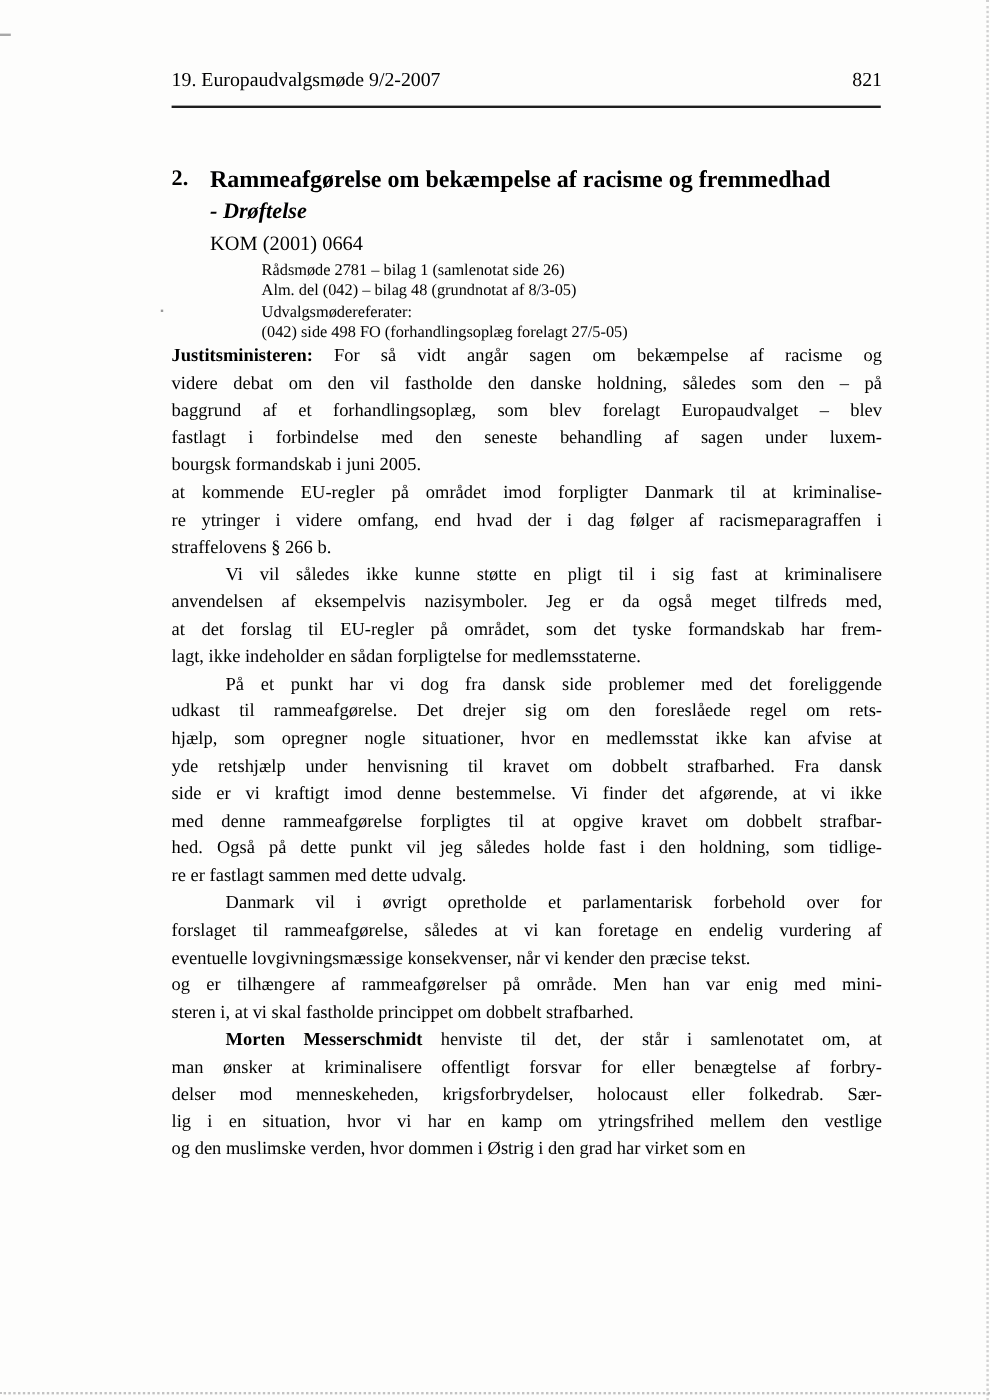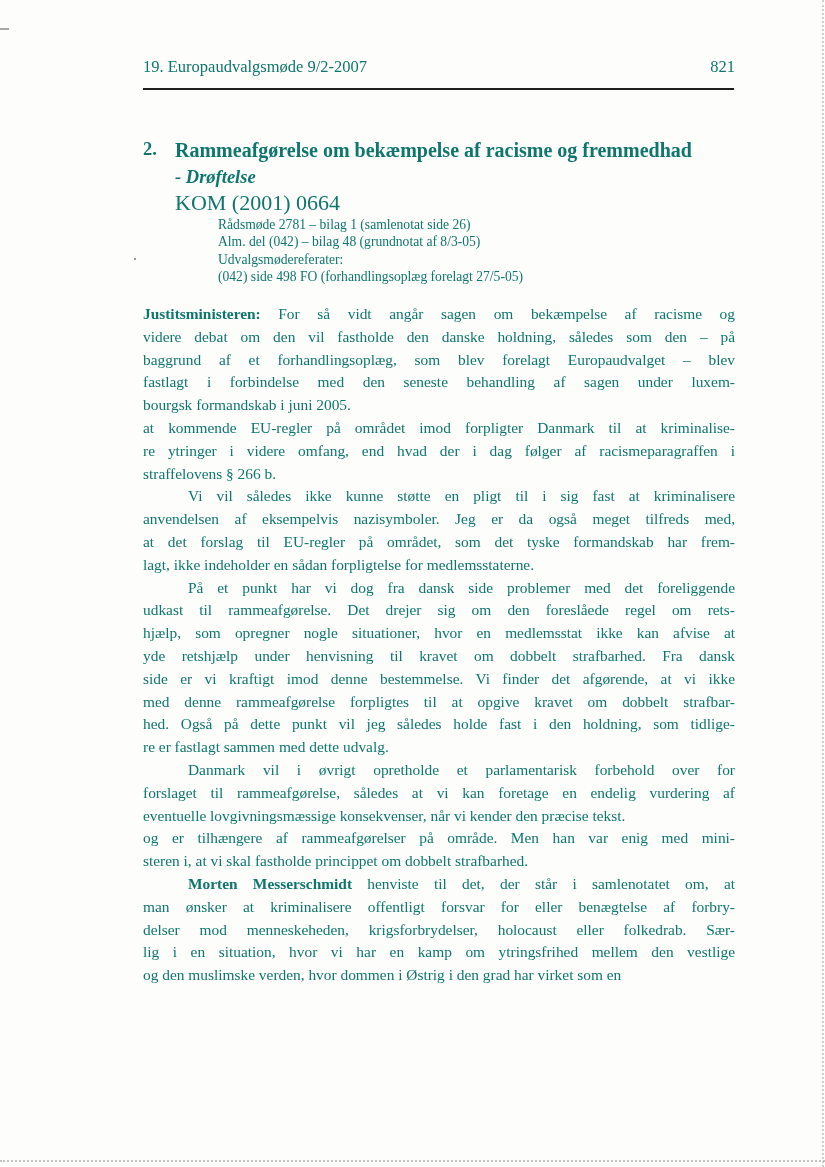--- a/index.html
+++ b/index.html
@@ -7,21 +7,21 @@
     padding: 0;
     background: #ffffff;
   }
   .page {
     position: relative;
     width: 825px;
     height: 1167px;
     background: #fdfdfc;
     overflow: hidden;
     font-family: "Liberation Serif", "DejaVu Serif", serif;
-    color: #0f766e;
+    color: #000000;
   }
 
   
   .header-row {
     position: absolute;
     left: 143px;
     top: 57px;
     width: 592px;
     display: flex;
     justify-content: space-between;
@@ -58,36 +58,36 @@
     line-height: 23px;
   }
   .agenda-subtitle {
     font-weight: bold;
     font-style: italic;
     font-size: 18.5px;
     line-height: 23px;
     margin-top: 4px;
   }
   .agenda-reference {
-    font-size: 22px;
+    font-size: 17px;
     line-height: 20px;
     margin-top: 4px;
   }
   .reference-notes {
     margin-left: 43px;
     margin-top: 3px;
     font-size: 13.6px;
     line-height: 17.3px;
   }
 
   
   .doc-body {
     position: absolute;
     left: 143px;
-    top: 303px;
+    top: 286px;
     width: 592px;
     font-size: 15.4px;
     line-height: 22.8px;
   }
   .para { margin: 0; }
   .line { min-height: 22.8px; }
   .line.just {
     text-align: justify;
     text-align-last: justify;
   }

